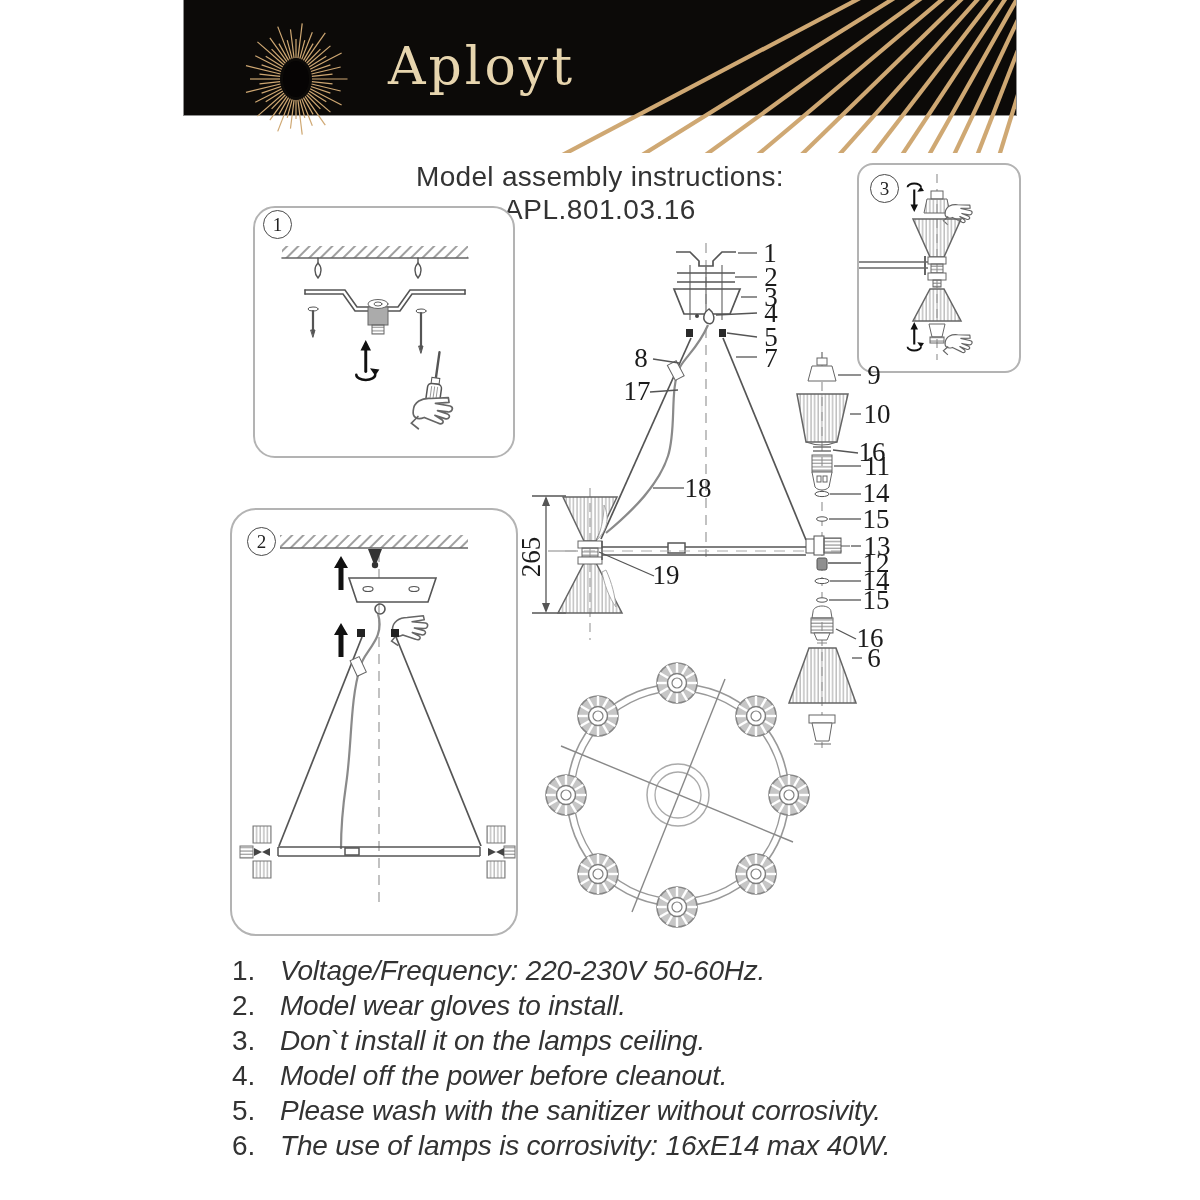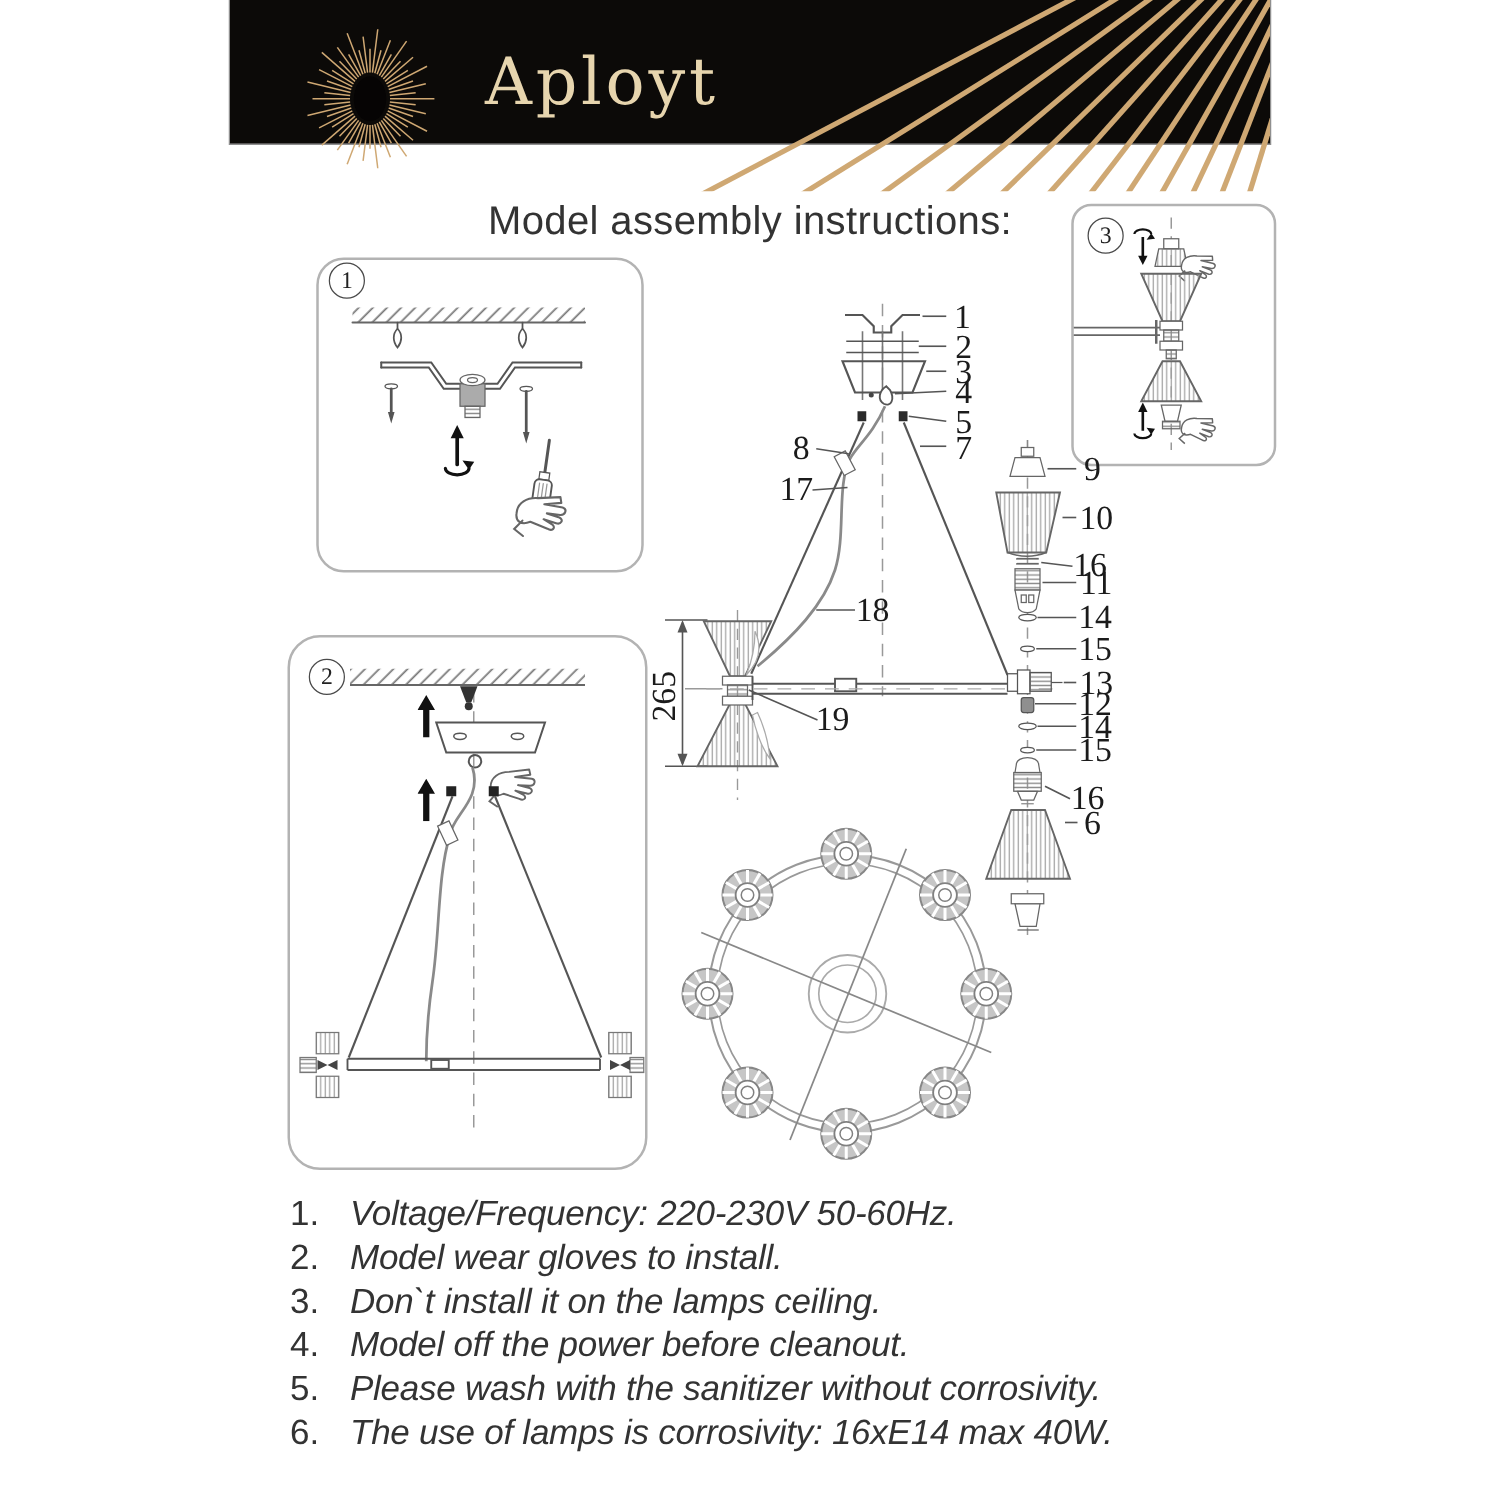--- a/index.html
+++ b/index.html
@@ -13,21 +13,21 @@
     left:184px;top:0;width:832px;height:115px;background:#0c0a08;
     outline:1px solid #8f8f8f;
   }
   .brand{
     position:absolute;left:204px;top:36px;width:360px;
     font-family:"DejaVu Serif", serif;font-size:52px;font-weight:400;
     letter-spacing:3px;color:#e7d5ae;
   }
   
   .title-wrap{left:250px;top:160px;width:700px;text-align:center;line-height:33px;}
-  .title-line1{font-size:32px;color:#333;letter-spacing:.3px;}
+  .title-line1{font-size:28px;color:#333;letter-spacing:.3px;}
   .title-line2{font-size:28px;color:#333;letter-spacing:.5px;}
   
   .stepbox{border:2px solid #b3b3b3;background:#fff;}
   .box1{left:253px;top:206px;width:258px;height:248px;border-radius:22px;}
   .box2{left:230px;top:508px;width:284px;height:424px;border-radius:26px;}
   .box3{left:857px;top:163px;width:160px;height:206px;border-radius:16px;}
   .badge{
     width:27px;height:27px;border:1.6px solid #4a4a4a;border-radius:50%;
     display:flex;align-items:center;justify-content:center;
     font-family:"Liberation Serif", serif;font-size:19px;color:#222;background:#fff;
@@ -115,20 +115,21 @@
         <line x1="900" y1="-120" x2="414.5898033750316" y2="232.67115137548393" stroke="#cfa873" stroke-width="4.2"></line>
         <line x1="900" y1="-120" x2="390.61698742251514" y2="197.06300083340835" stroke="#cfa873" stroke-width="4.2"></line>
         <line x1="900" y1="-120" x2="369.2514148709498" y2="159.831984203935" stroke="#cfa873" stroke-width="4.2"></line>
       </g>
   </svg>
   <div class="brand">Aployt</div>
 </div>
 
 <div class="abs title-wrap">
   <div class="title-line1">Model assembly instructions:</div>
+  <div class="title-line2">APL.801.03.16</div>
 </div>
 
 <div class="abs stepbox box1"></div>
 <div class="abs stepbox box2"></div>
 <div class="abs stepbox box3"></div>
 <div class="abs badge" style="left:263px;top:210px;">1</div>
 <div class="abs badge" style="left:247px;top:527px;">2</div>
 <div class="abs badge" style="left:870px;top:174px;">3</div>
 
 <svg class="abs overlay" width="1200" height="1200" viewBox="0 0 1200 1200">

